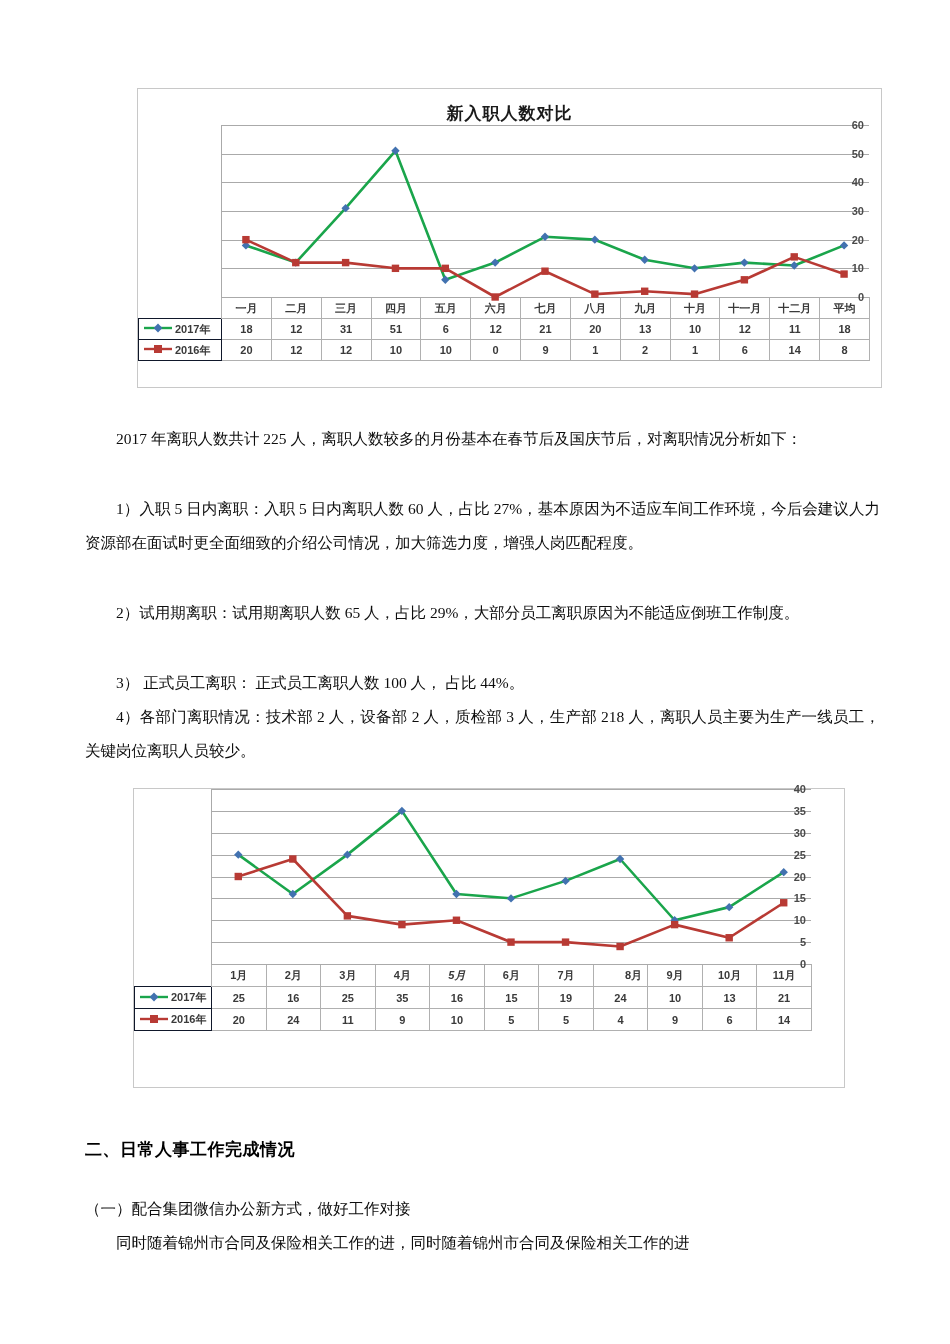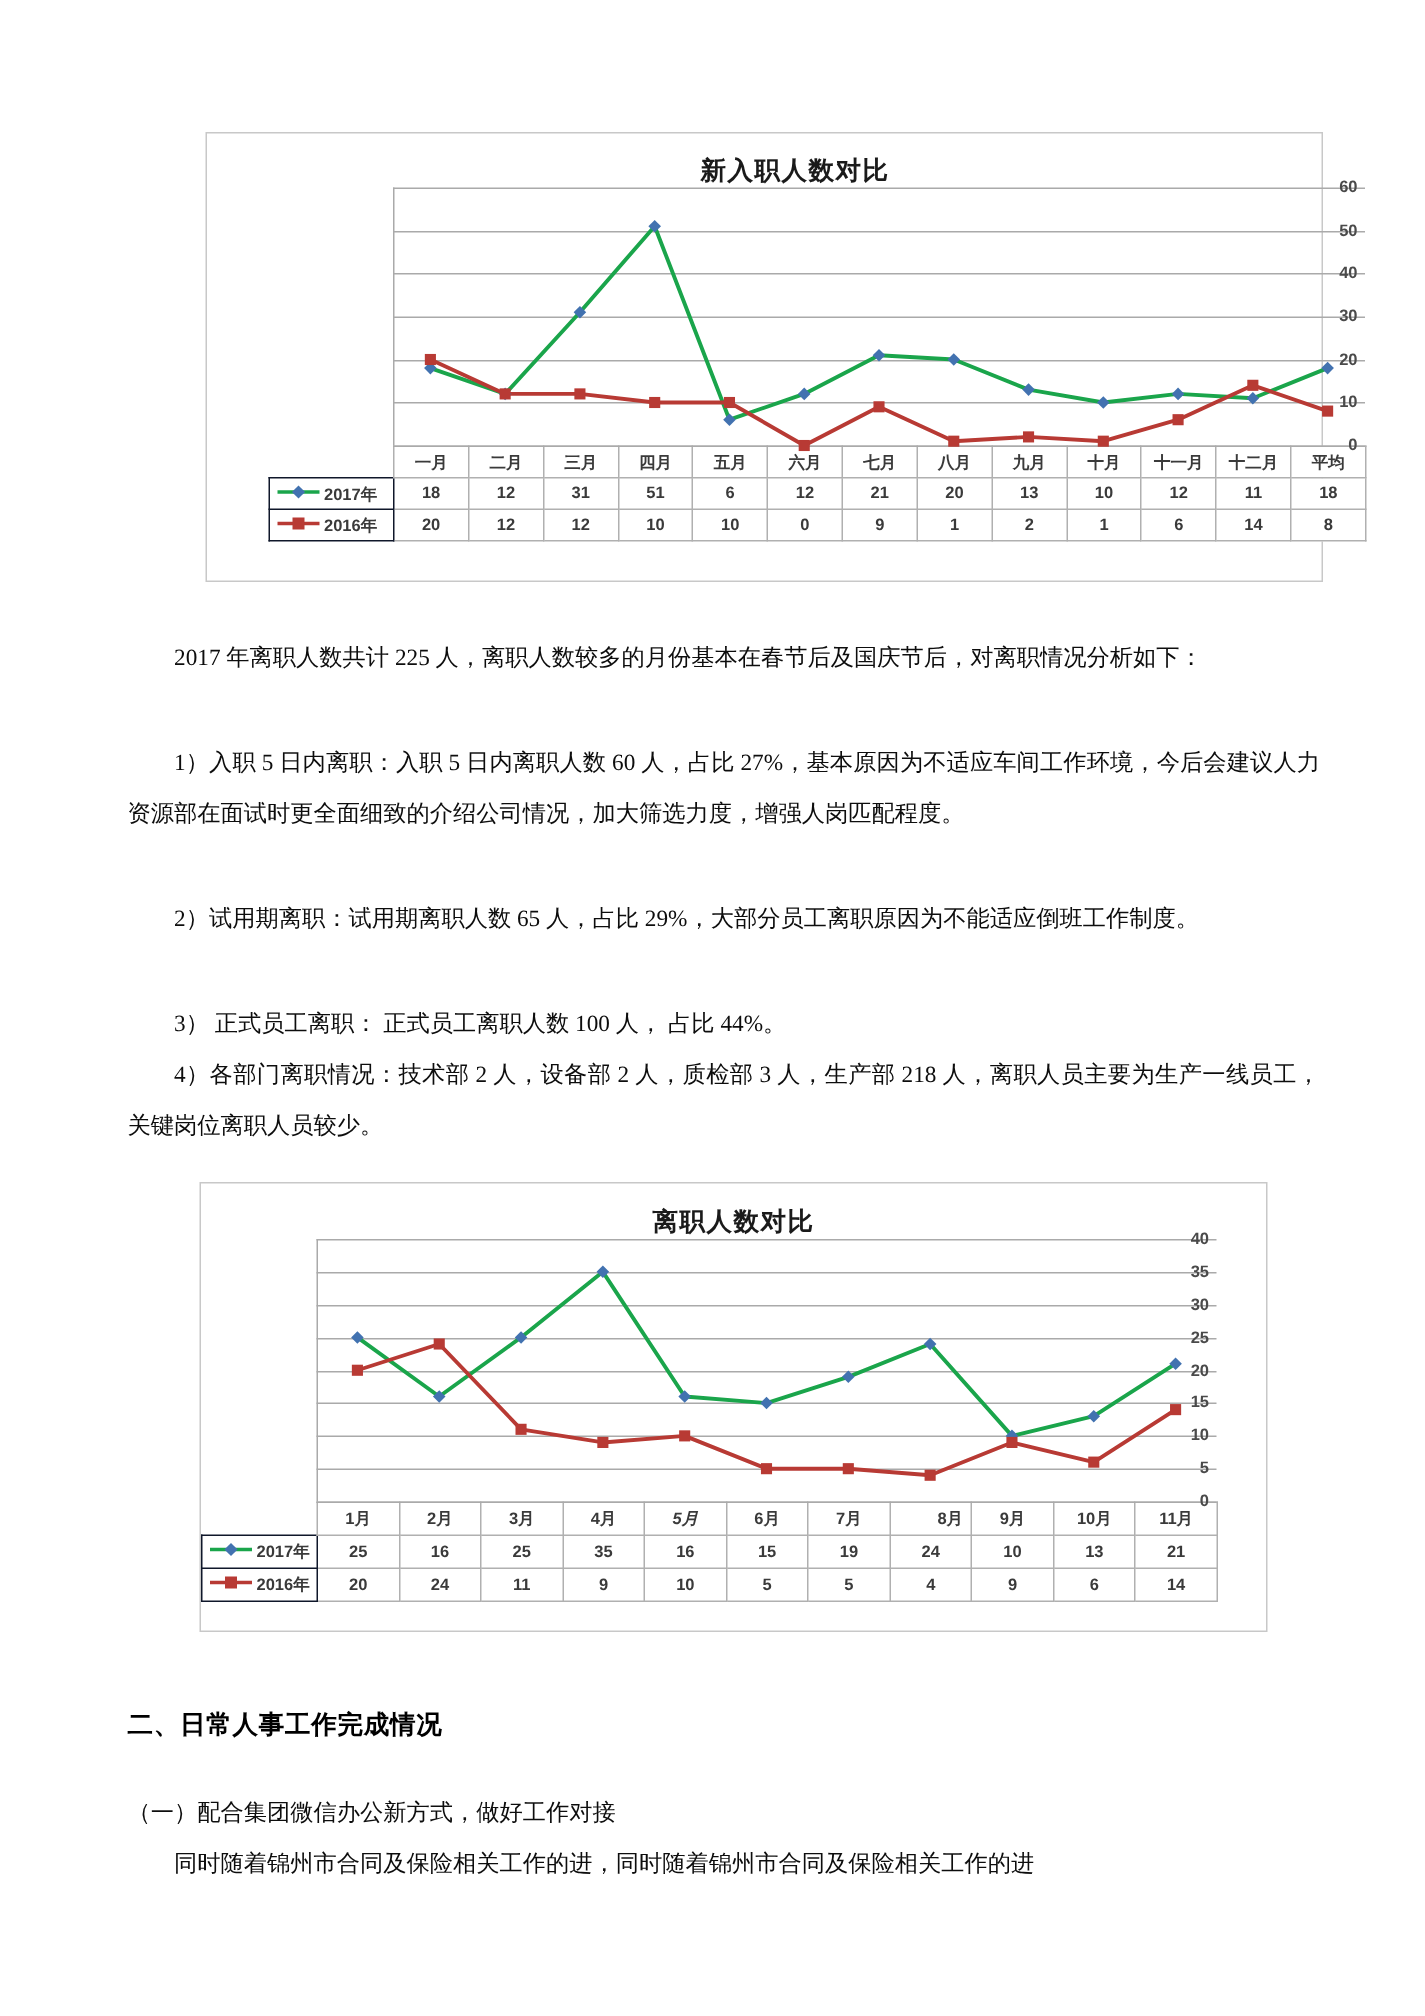--- a/index.html
+++ b/index.html
@@ -12,21 +12,21 @@
     position: relative;
     overflow: hidden;
   }
 
   
   .chart-frame {
     position: absolute;
     border: 1px solid #c8c8c8;
     background: #ffffff;
   }
-  #chart1 { left: 137px; top: 88px; width: 745px; height: 300px; padding-left: 41px; }
+  #chart1 { left: 137px; top: 88px; width: 745px; height: 300px; }
   #chart2 { left: 133px; top: 788px; width: 712px; height: 300px; }
 
   .chart-title {
     text-align: center;
     font-family: "Liberation Serif", "DejaVu Serif", serif;
     font-weight: bold;
     font-size: 17px;
     color: #1a1a1a;
     letter-spacing: 1px;
   }
@@ -249,21 +249,20 @@
 
 <div class="para indent2" style="left:85px; top:492px; width:795px;">1）入职 5 日内离职：入职 5 日内离职人数 60 人，占比 27%，基本原因为不适应车间工作环境，今后会建议人力资源部在面试时更全面细致的介绍公司情况，加大筛选力度，增强人岗匹配程度。</div>
 
 <div class="para indent2" style="left:85px; top:596px; width:795px;">2）试用期离职：试用期离职人数 65 人，占比 29%，大部分员工离职原因为不能适应倒班工作制度。</div>
 
 <div class="para indent2" style="left:85px; top:666px; width:795px;">3） 正式员工离职： 正式员工离职人数 100 人， 占比 44%。</div>
 
 <div class="para indent2" style="left:85px; top:700px; width:795px;">4）各部门离职情况：技术部 2 人，设备部 2 人，质检部 3 人，生产部 218 人，离职人员主要为生产一线员工，关键岗位离职人员较少。</div>
 
 <div class="chart-frame" id="chart2">
-  <div class="chart-title">离职人数对比</div>
   <div class="plot-wrap">
     <div class="plot-area" id="plot2" style="margin-left: 25px; height: 175px; position: relative; width: 652px;">
         <div class="gridline" style="left: 52px; top: 175px; width: 600px; background: rgb(170, 170, 170);"></div>
         <div class="ylabel" style="top: 175px; width: 52px; color: rgb(74, 74, 74);">0</div>
         <div class="gridline" style="left: 52px; top: 153.125px; width: 600px; background: rgb(170, 170, 170);"></div>
         <div class="ylabel" style="top: 153.125px; width: 52px; color: rgb(74, 74, 74);">5</div>
         <div class="gridline" style="left: 52px; top: 131.25px; width: 600px; background: rgb(170, 170, 170);"></div>
         <div class="ylabel" style="top: 131.25px; width: 52px; color: rgb(74, 74, 74);">10</div>
         <div class="gridline" style="left: 52px; top: 109.375px; width: 600px; background: rgb(170, 170, 170);"></div>
         <div class="ylabel" style="top: 109.375px; width: 52px; color: rgb(74, 74, 74);">15</div>

